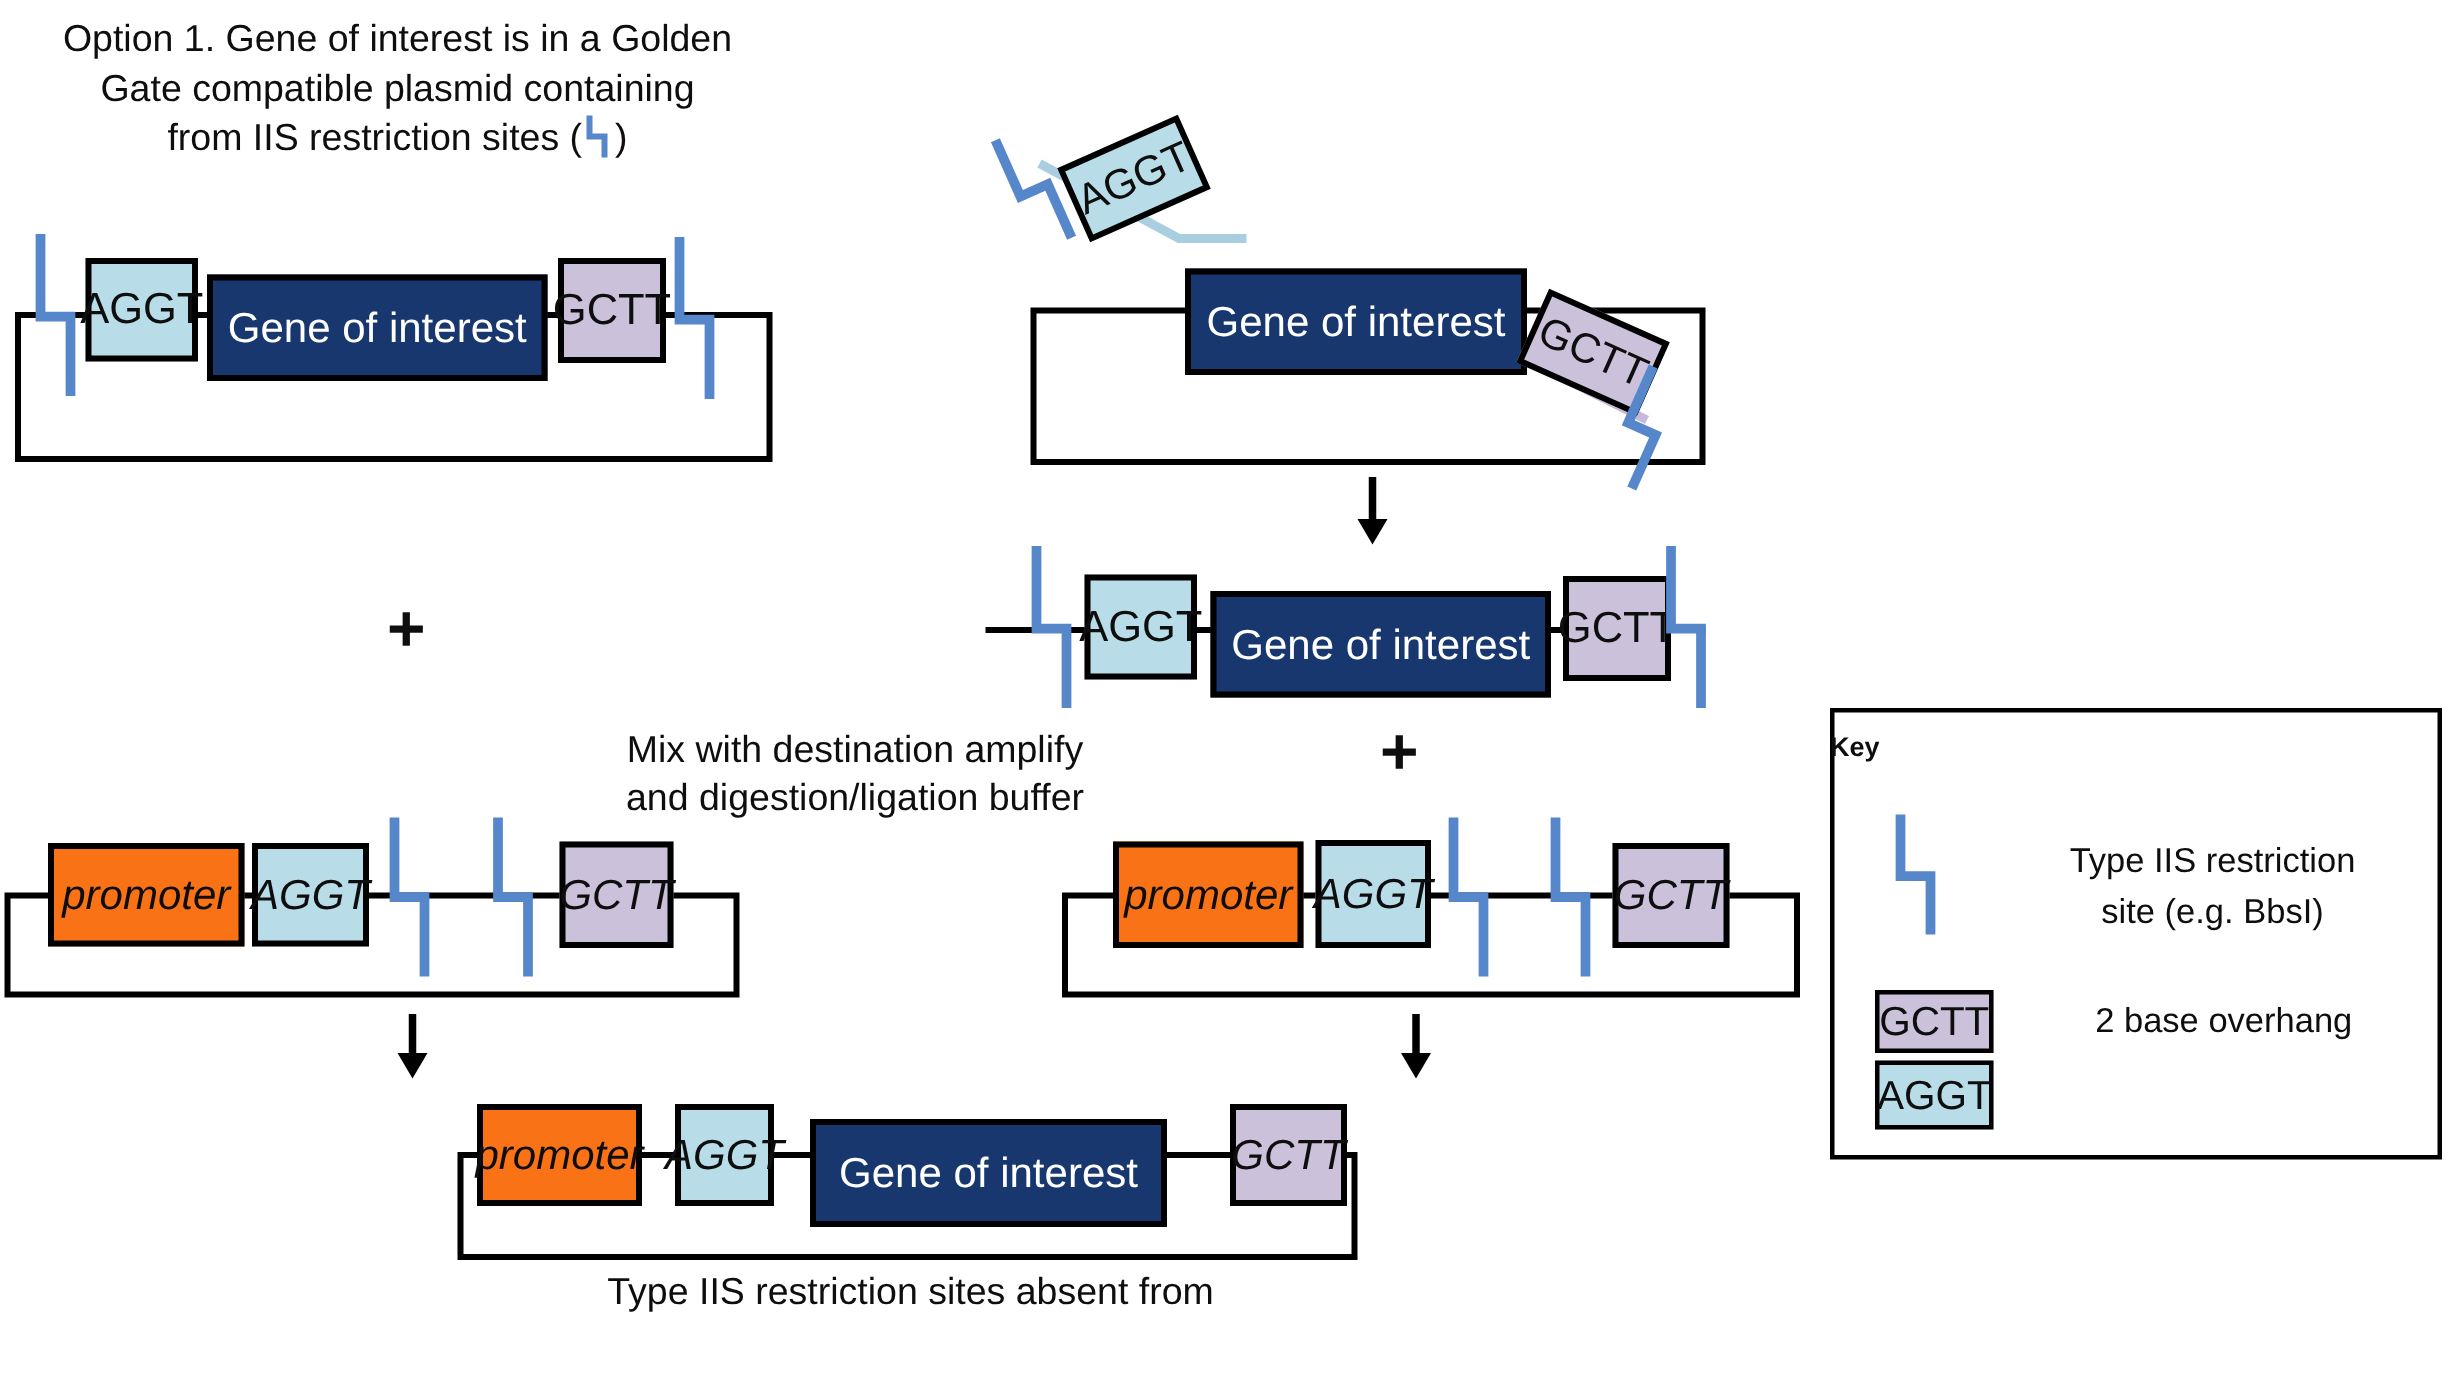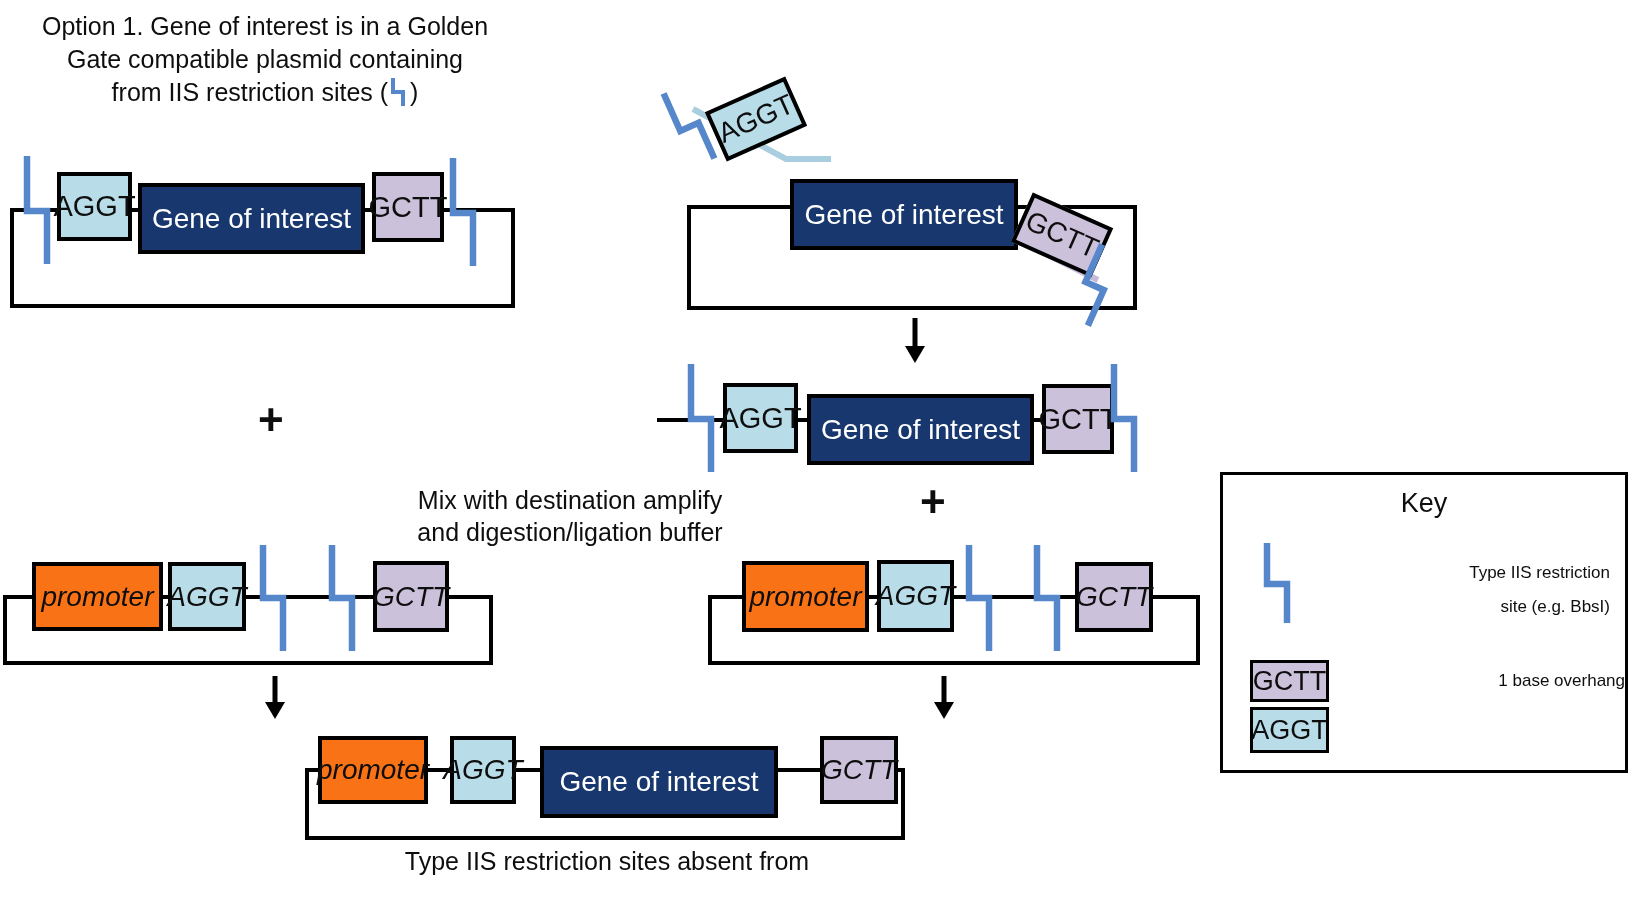--- a/index.html
+++ b/index.html
@@ -14,22 +14,22 @@
   .salmon{background:#f97316;font-style:italic;}
   .it{font-style:italic;}
   .hdr{position:absolute;text-align:center;font-size:25px;line-height:33px;z-index:4;}
   .plus{position:absolute;font-size:44px;font-weight:600;line-height:1;z-index:4;}
   .cap{position:absolute;text-align:center;font-size:25px;line-height:32px;z-index:4;}
   .zz{position:absolute;z-index:3;}
   .arrow{position:absolute;z-index:3;}
   .line{position:absolute;background:#000;z-index:1;}
   .primer{position:absolute;z-index:1;}
   .keypanel{position:absolute;border:3px solid #000;background:#fff;box-sizing:border-box;z-index:1;}
-  .keytext{position:absolute;font-size:17px;line-height:34px;text-align:right;z-index:4;}
-  .keytitle{position:absolute;font-size:27px;font-weight:normal;text-align:center;z-index:4;}
+  .keytext{position:absolute;font-size:23px;line-height:34px;text-align:center;z-index:4;}
+  .keytitle{position:absolute;font-size:18px;font-weight:bold;text-align:left;z-index:4;}
   svg{display:block;}
   .glyph-inline{display:inline-block;vertical-align:-6px;margin:0 4px 0 2px;}
 </style>
 </head>
 <body>
 
 <div class="stage">
 
   <div class="hdr" style="left:15px;top:10px;width:500px;">
     <div>Option 1. Gene of interest is in a Golden</div>
@@ -216,16 +216,16 @@
     <div>Type IIS restriction</div>
     <div>site (e.g. BbsI)</div>
   </div>
   <div class="box lav" style="left:1250px;top:660px;width:79px;height:42px;font-size:27px;border-width:3px;">
     <span>GCTT</span>
   </div>
   <div class="box cyan" style="left:1250px;top:707px;width:79px;height:46px;font-size:27px;border-width:3px;">
     <span>AGGT</span>
   </div>
   <div class="keytext" style="left:1340px;top:662px;width:285px;line-height:37px;">
-    <div>1 base overhang</div>
+    <div>2 base overhang</div>
   </div>
 
 </div>
 
 </body></html>

